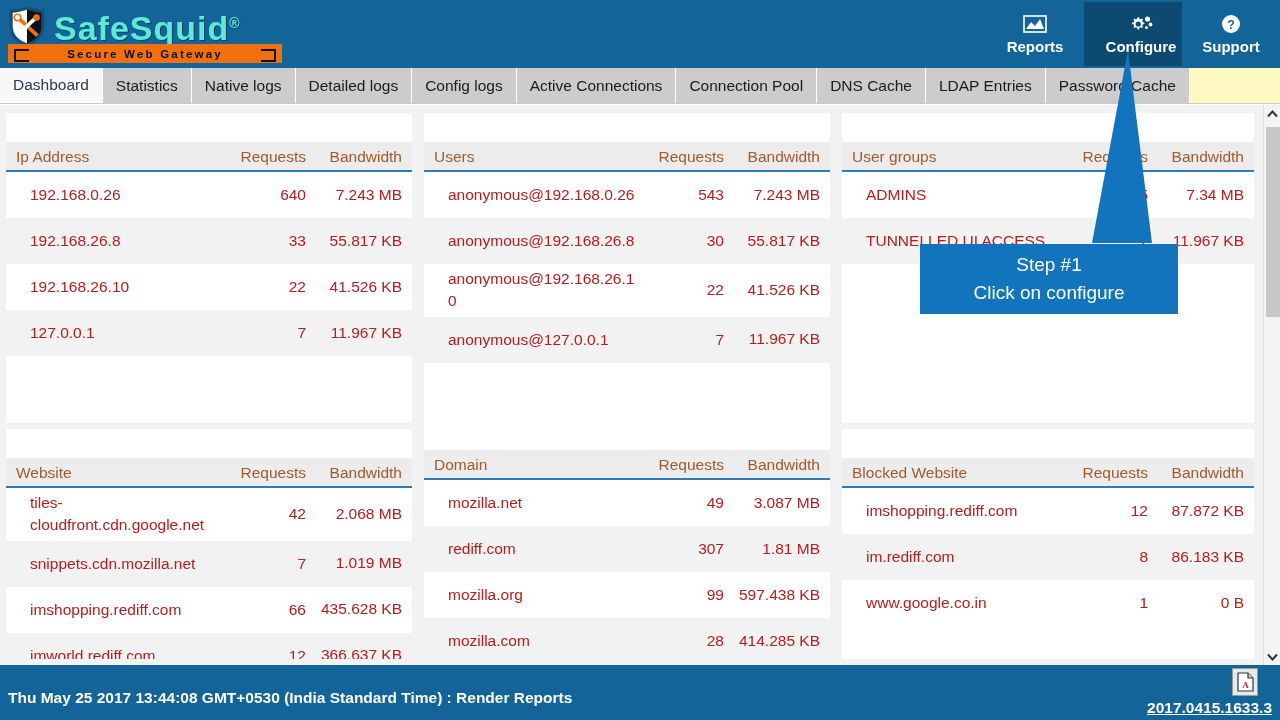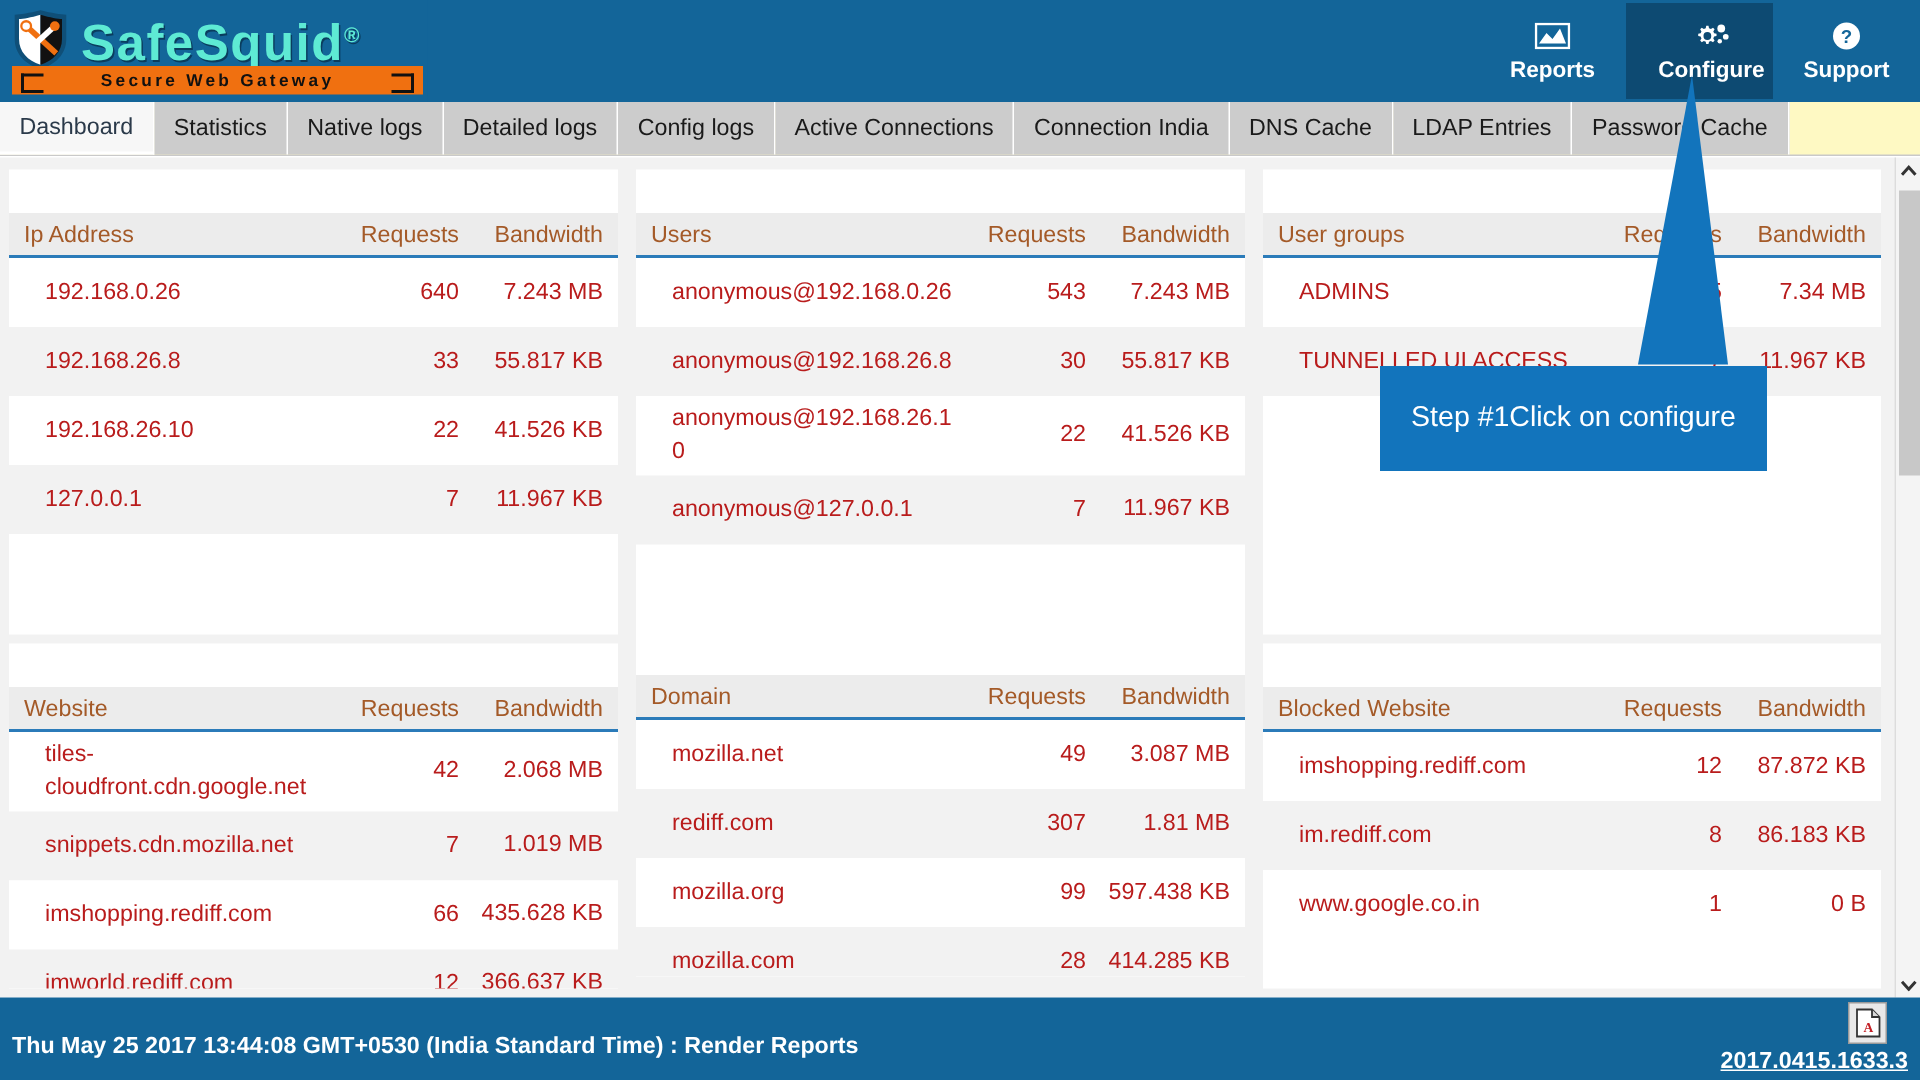--- a/index.html
+++ b/index.html
@@ -187,21 +187,21 @@
     position: absolute; left: 0; top: 0;
     width: 1280px; height: 720px;
     pointer-events: none;
   }
   .callout-box {
     position: absolute;
     left: 920px; top: 244px;
     width: 258px; height: 70px;
     background: #1274bc;
     color: #ffffff;
-    display: flex; flex-direction: row;
+    display: flex; flex-direction: column;
     align-items: center; justify-content: center;
     font-size: 19px;
     line-height: 1.45;
   }
 </style>
 </head>
 <body>
 
 <div class="header">
 
@@ -276,21 +276,21 @@
     <div class="tab">
       <span>Detailed logs</span>
     </div>
     <div class="tab">
       <span>Config logs</span>
     </div>
     <div class="tab">
       <span>Active Connections</span>
     </div>
     <div class="tab">
-      <span>Connection India</span>
+      <span>Connection Pool</span>
     </div>
     <div class="tab">
       <span>DNS Cache</span>
     </div>
     <div class="tab">
       <span>LDAP Entries</span>
     </div>
     <div class="tab">
       <span>Password Cache</span>
     </div>

